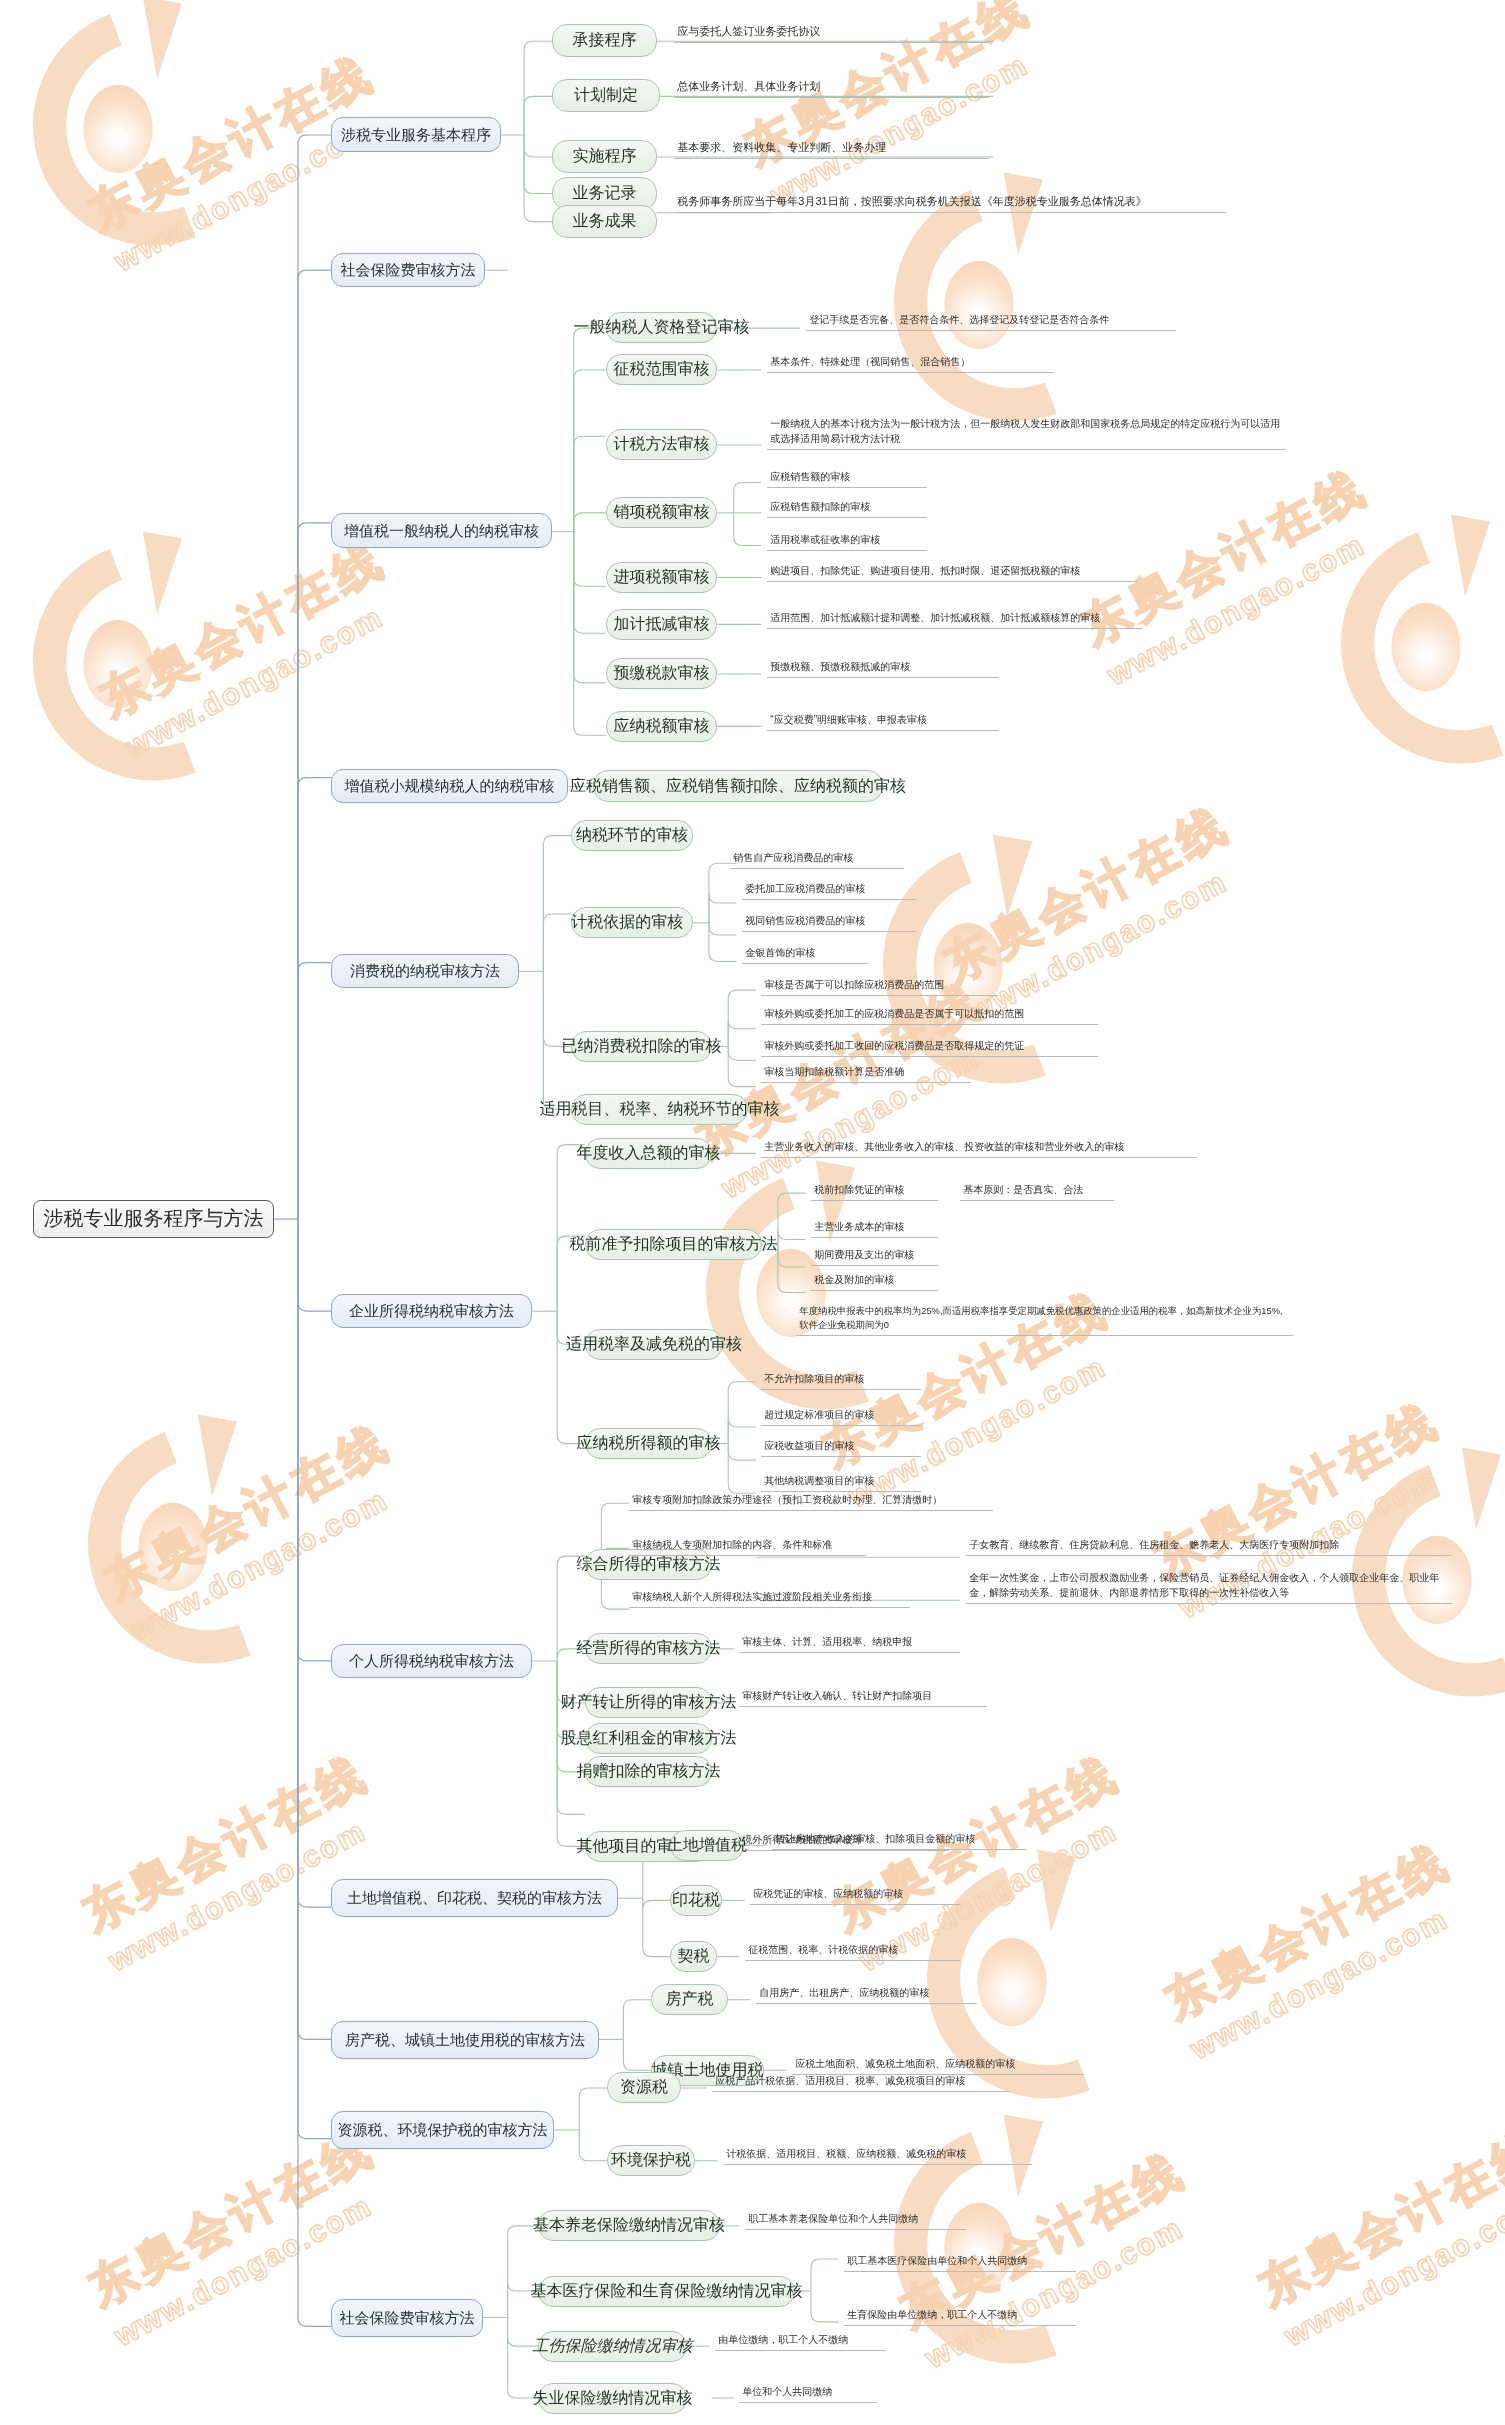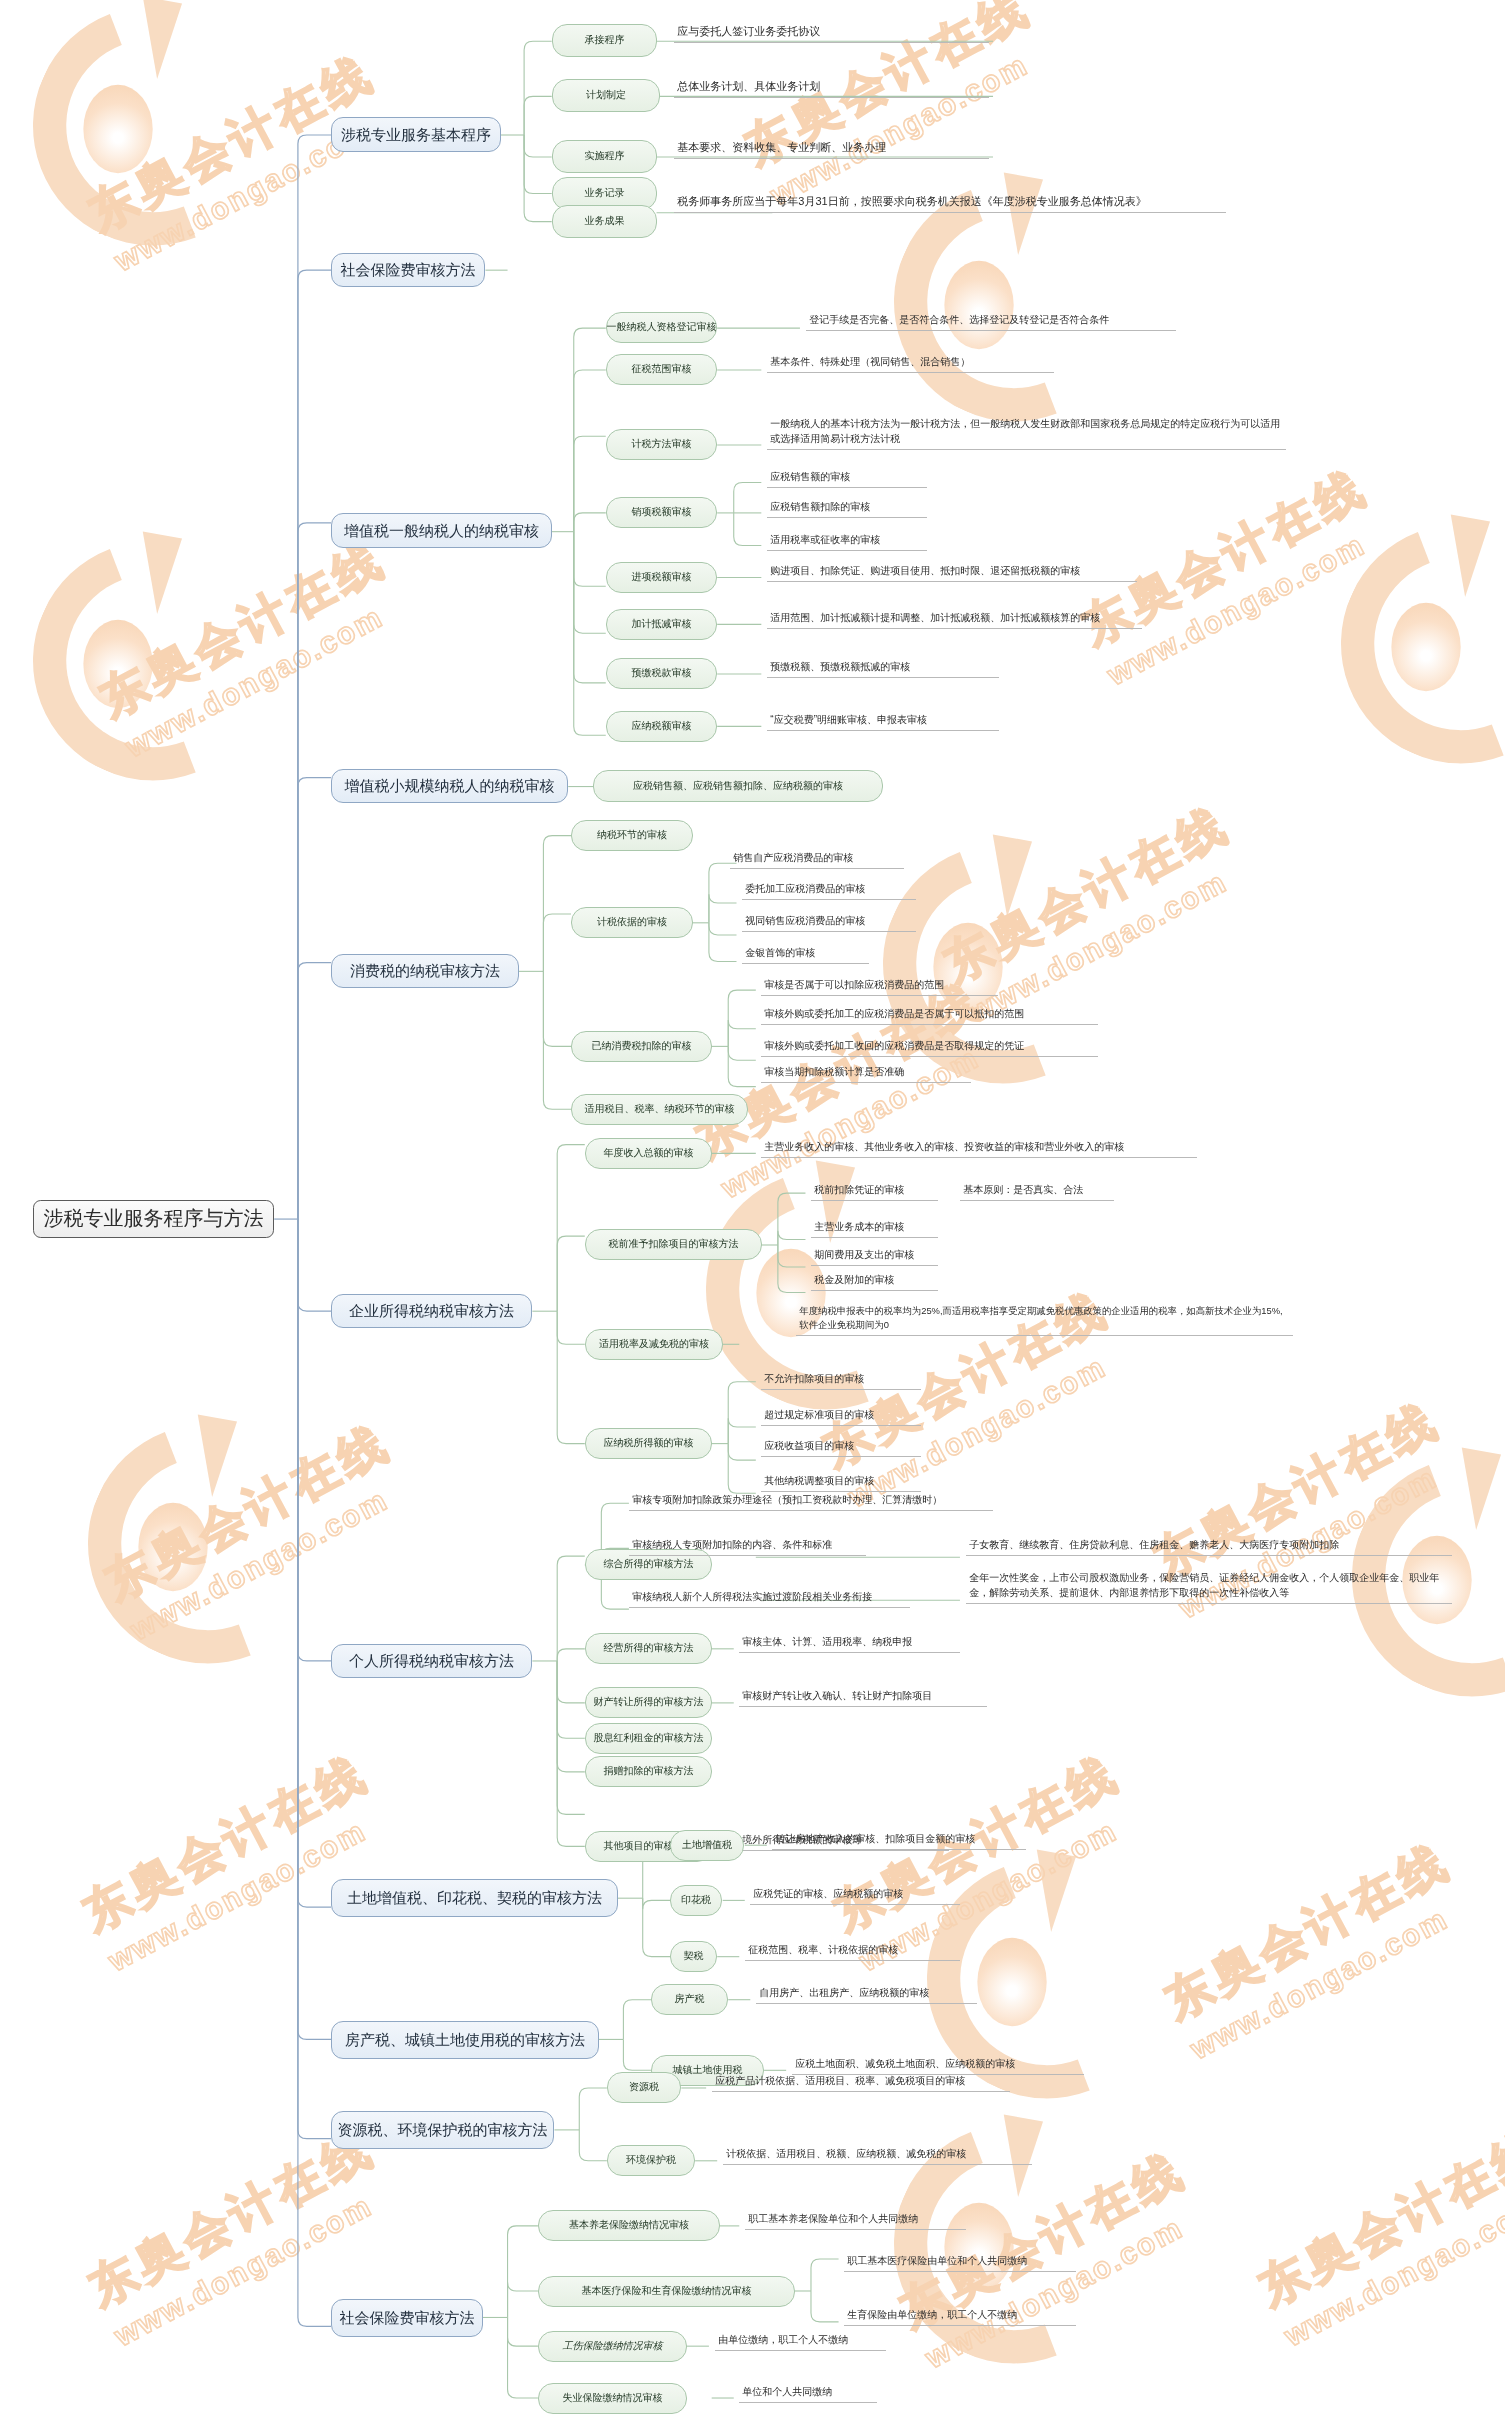--- a/index.html
+++ b/index.html
@@ -104,21 +104,21 @@
     background:linear-gradient(180deg,#f2f6fb 0%,#e3ecf6 100%);
     color:#23303f;
     font-size:15px;
     padding:5px 25px;
   }
   .node.lvl2{
     border:0.9px solid #a9c7ab;
     border-radius:15px;
     background:linear-gradient(180deg,#f3f8f2 0%,#e6f0e4 100%);
     color:#1d3320;
-    font-size:10px;
+    font-size:16px;
     padding:4.4px 8.8px;
   }
   .node.lvl2.wrapbox{
     white-space:normal;
     text-align:left;
     justify-content:flex-start;
     line-height:1.45;
     padding:5.5px 8.8px;
   }
   
@@ -498,21 +498,21 @@
     </div>
 
   <div class="node lvl1" style="left:331px;top:954px;width:188px;height:34px;">
     <span>消费税的纳税审核方法</span>
   </div>
 
   <div class="node lvl2" style="left:571px;top:820px;width:122px;height:31px;">
     <span>纳税环节的审核</span>
     </div>
 
-  <div class="node lvl2" style="left:571px;top:907px;width:122px;height:31px;">
+  <div class="node lvl2" style="left:571px;top:907px;width:122px;height:31px;justify-content:flex-end;">
     <span>计税依据的审核</span>
     </div>
   <div class="leaf sm" style="left:730px;top:849px;width:174px;">
     <span>销售自产应税消费品的审核</span></div>
   <div class="leaf sm" style="left:742px;top:880px;width:174px;">
     <span>委托加工应税消费品的审核</span></div>
   <div class="leaf sm" style="left:742px;top:912px;width:174px;">
     <span>视同销售应税消费品的审核</span></div>
   <div class="leaf sm" style="left:742px;top:944px;width:127px;">
     <span>金银首饰的审核</span></div>

